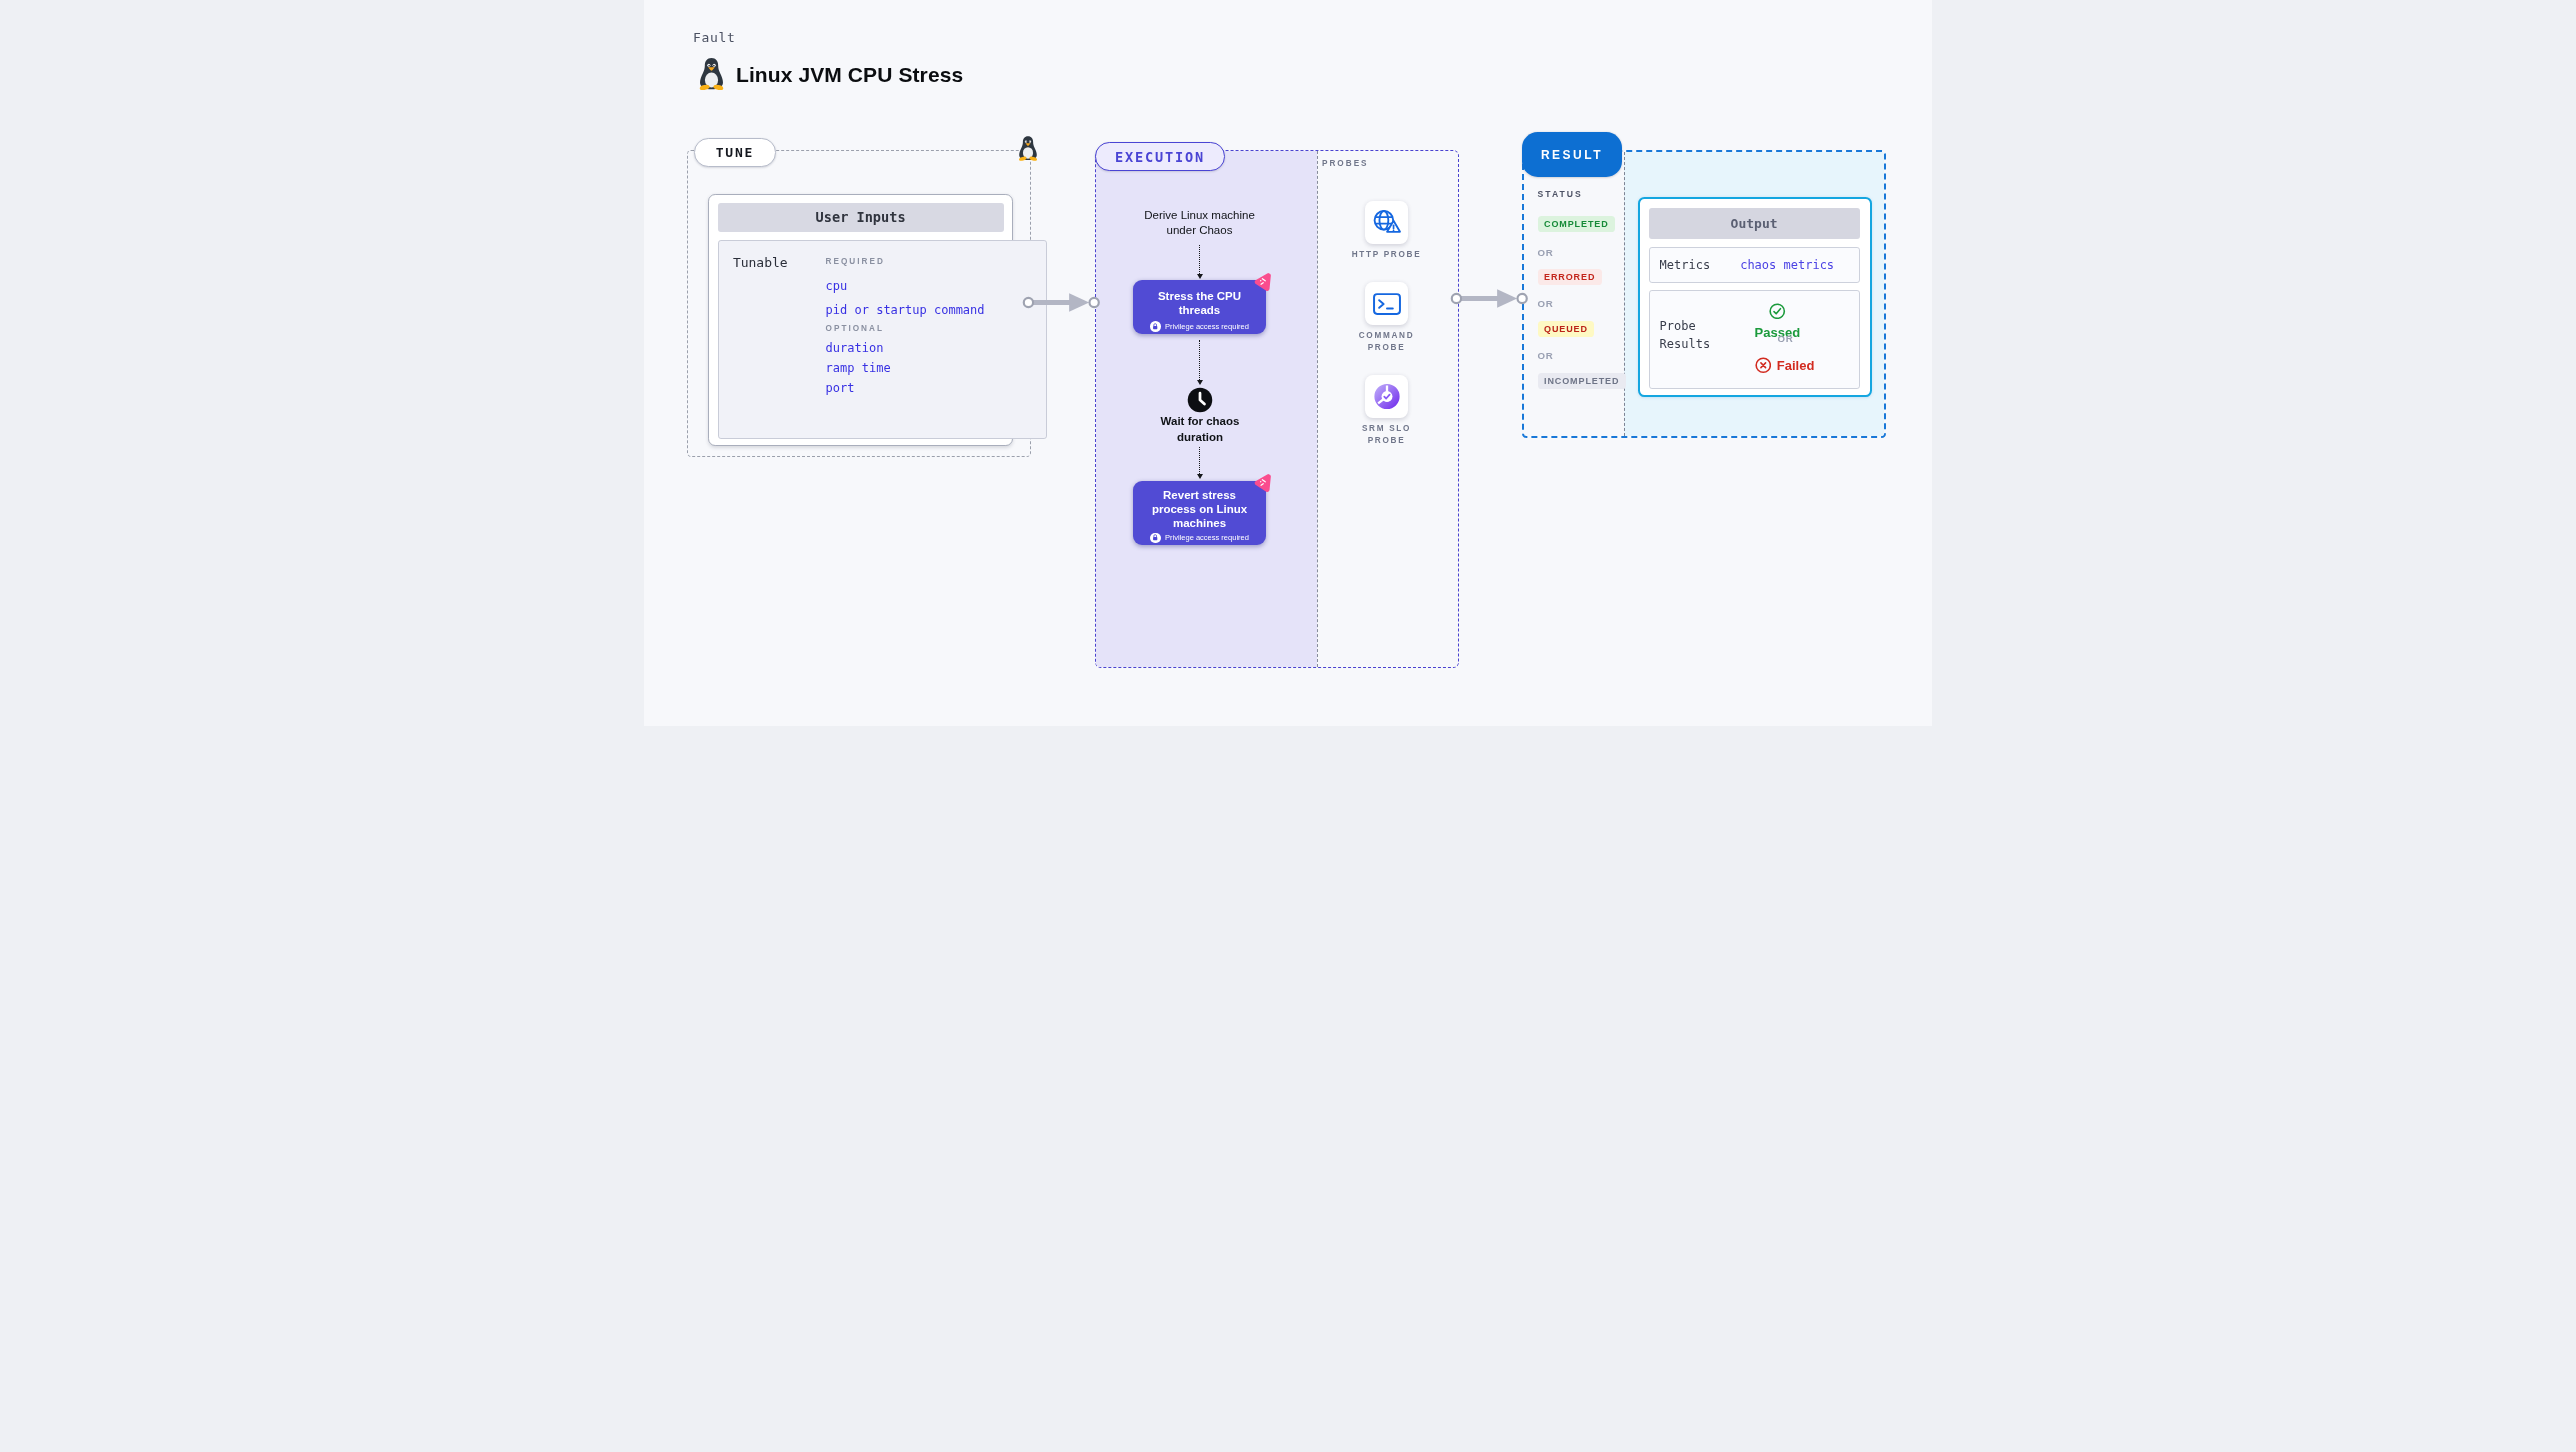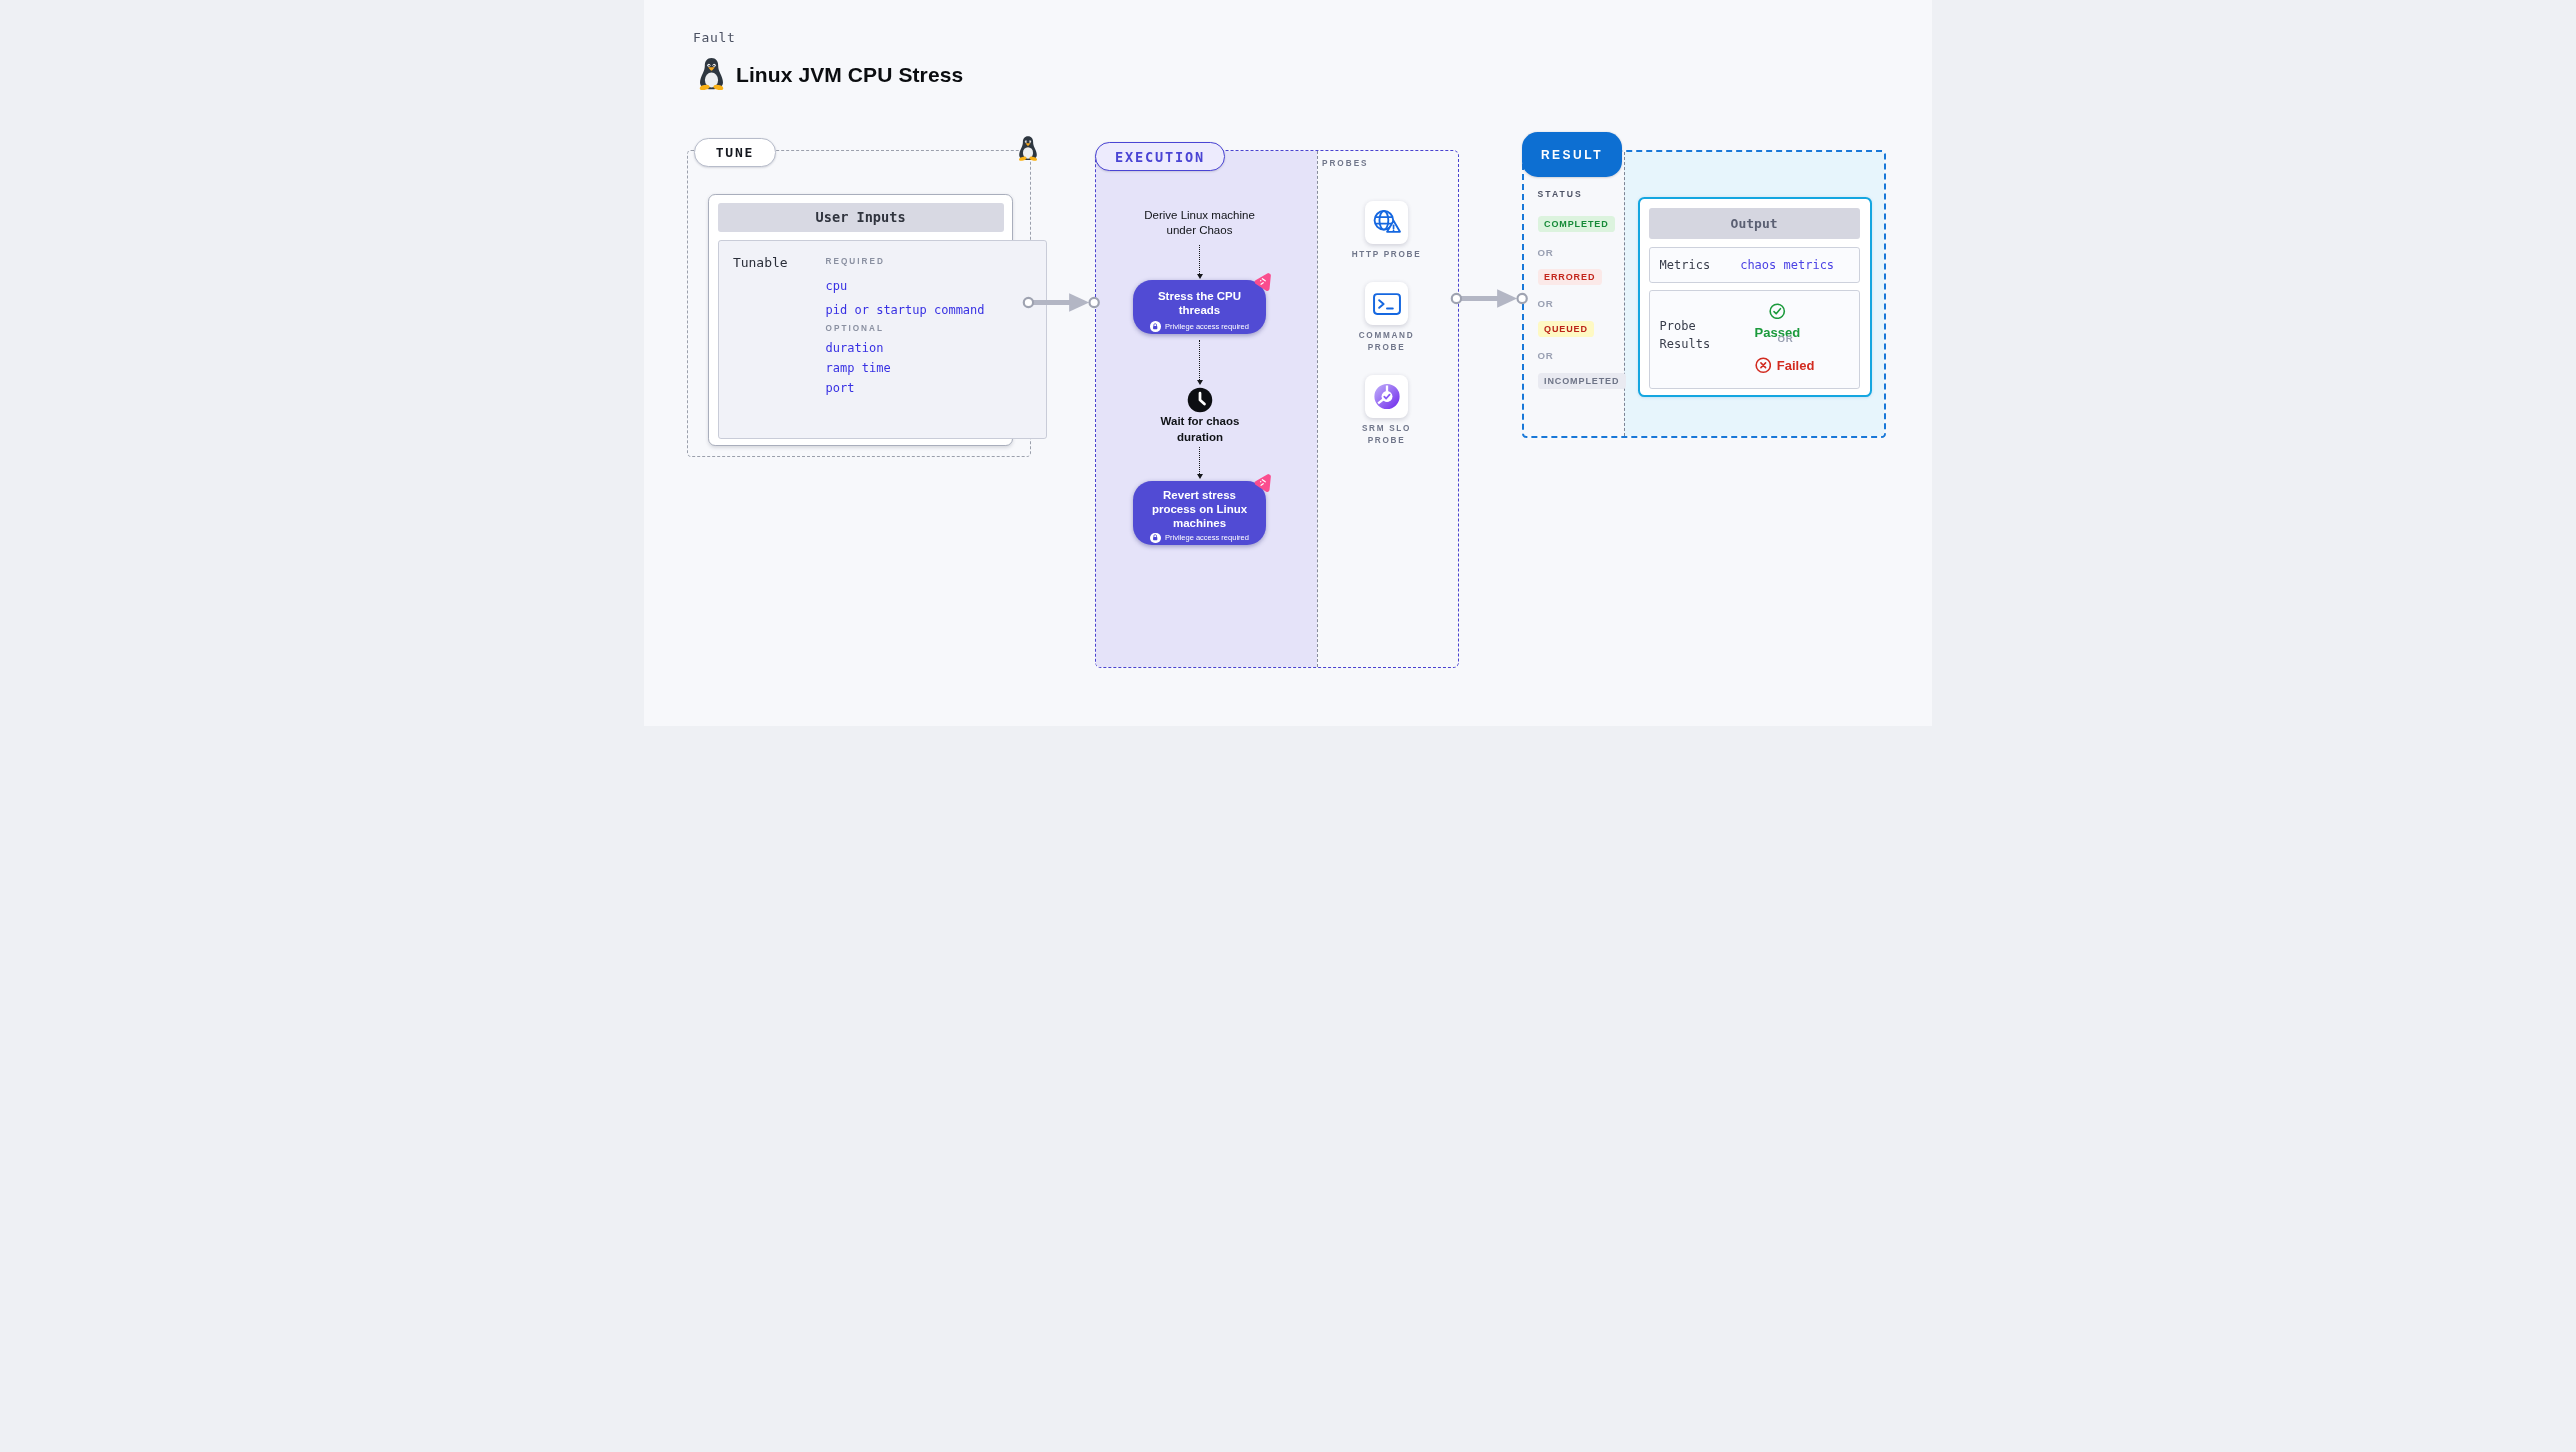--- a/index.html
+++ b/index.html
@@ -44,21 +44,21 @@
 
   
   .exec-box{left:451px;top:150px;width:362px;height:516px;border:1.4px dashed #4a43d0;border-radius:5.7px;}
   .exec-fill{left:0;top:0;width:221px;height:516px;background:#e5e3f9;border-radius:4.3px 0 0 4.3px;}
   .exec-divider{left:221px;top:0;height:516px;border-left:1.4px dashed #878c9b;}
   .derive-text{left:484px;top:208px;width:143px;text-align:center;font-size:11.5px;font-weight:normal;
         line-height:15px;color:#101317;}
   .dotline{border-left:1.4px dotted #16181c;width:0;}
   .dothead{width:0;height:0;border-left:3.2px solid transparent;border-right:3.2px solid transparent;
         border-top:5.7px solid #16181c;}
-  .chaos-btn{width:133px;background:#514bd4;border:none;border-radius:19px;color:#fff;cursor:pointer;
+  .chaos-btn{width:133px;background:#514bd4;border:none;border-radius:9px;color:#fff;cursor:pointer;
         box-shadow:0 1.4px 4.3px rgba(40,40,120,.35);z-index:3;}
   .btn-stress{left:489px;top:280px;height:54px;}
   .btn-revert{left:489px;top:481px;height:64px;}
   .btn-label{font-size:11.5px;font-weight:bold;line-height:14.3px;text-align:center;display:block;margin:0 auto;}
   .priv-row{display:flex;align-items:center;justify-content:center;gap:4.3px;margin-top:3.6px;}
   .lock-chip{width:10.7px;height:10.7px;background:#fff;border-radius:50%;display:flex;align-items:center;justify-content:center;}
   .priv-text{font-size:7.5px;color:#fff;}
   .chaos-ico{width:19.3px;height:19.3px;right:-6.4px;top:-7.9px;z-index:4;}
   .clock-ico{left:543px;top:387px;width:26px;height:26px;}
   .wait-text{left:506px;top:414px;width:100px;text-align:center;font-size:11.5px;font-weight:bold;line-height:15.8px;color:#101317;}

